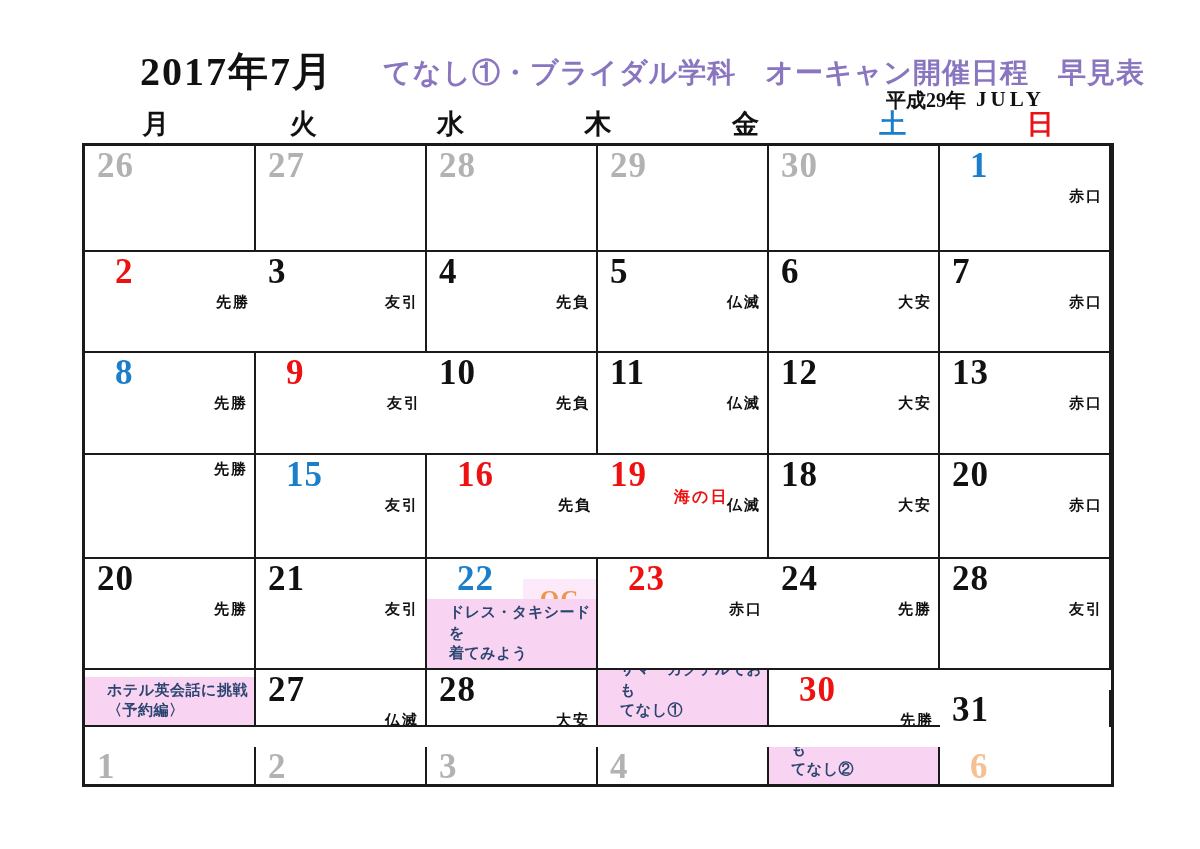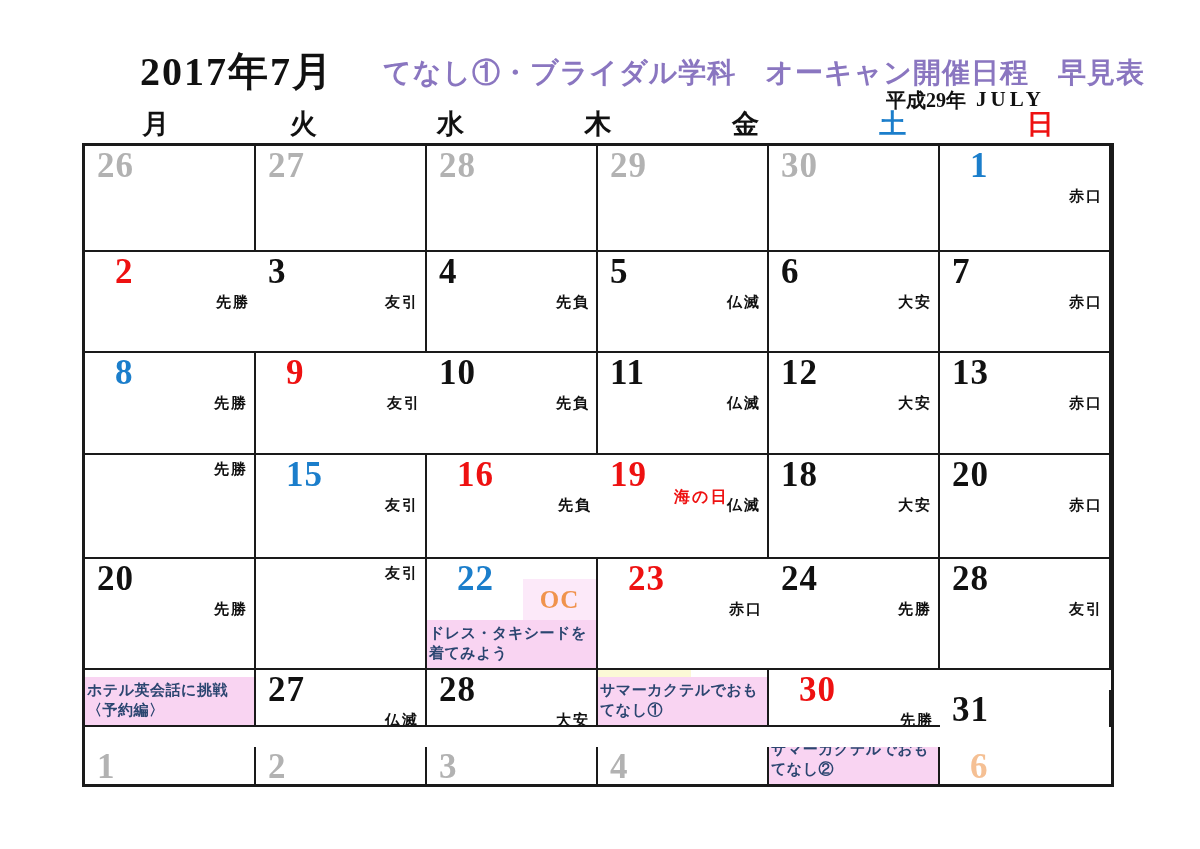--- a/index.html
+++ b/index.html
@@ -111,21 +111,21 @@
   }
   .event-label{
     position:absolute;top:36px;right:5px;z-index:2;
     font-size:17px;font-weight:bold;color:var(--event-red);letter-spacing:2px;
     white-space:nowrap;
   }
   .note{
     position:absolute;left:0;right:0;bottom:0;z-index:2;
     background:var(--note-bg);color:var(--note-text);
     font-size:15px;font-weight:bold;line-height:1.35;
-    padding:3px 4px 5px 2px;white-space:pre-line;letter-spacing:0.5px;
+    padding:3px 4px 5px 22px;white-space:pre-line;letter-spacing:0.5px;
   }
 </style>
 </head>
 <body>
 
 <div class="page">
 
   <div class="month-title">2017年7月</div>
 
   <div class="subtitle">てなし①・ブライダル学科　オーキャン開催日程　早見表</div>
@@ -285,20 +285,21 @@
         </div>
       </div>
       <div class="cell tone-normal">
         <div class="day-wrap">
           <div class="day-num">20</div>
           <div class="rokuyo">先勝</div>
         </div>
       </div>
       <div class="cell tone-normal">
         <div class="day-wrap">
+          <div class="day-num">21</div>
           <div class="rokuyo">友引</div>
         </div>
       </div>
       <div class="cell tone-saturday">
         <div class="day-wrap">
           <div class="day-num">22</div>
           <div class="rokuyo">先負</div>
         </div>
         <div class="oc-badge">OC</div>
         <div class="note">ドレス・タキシードを

